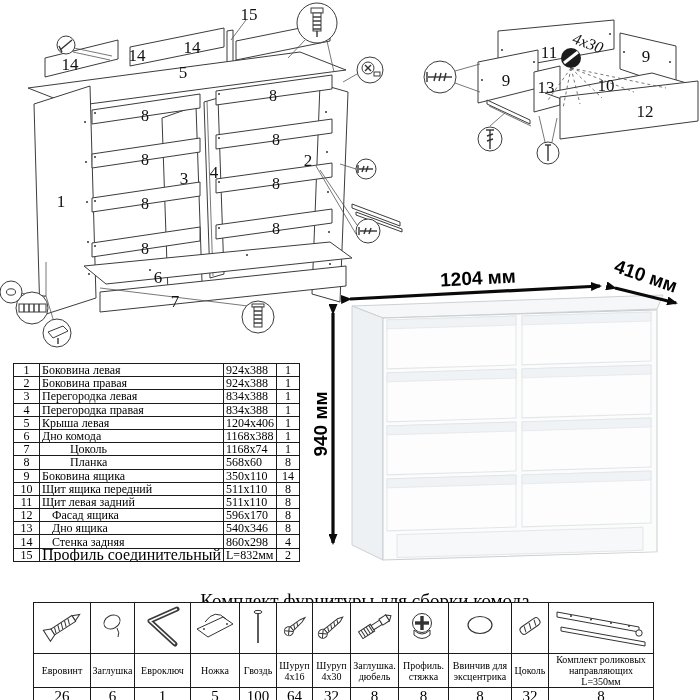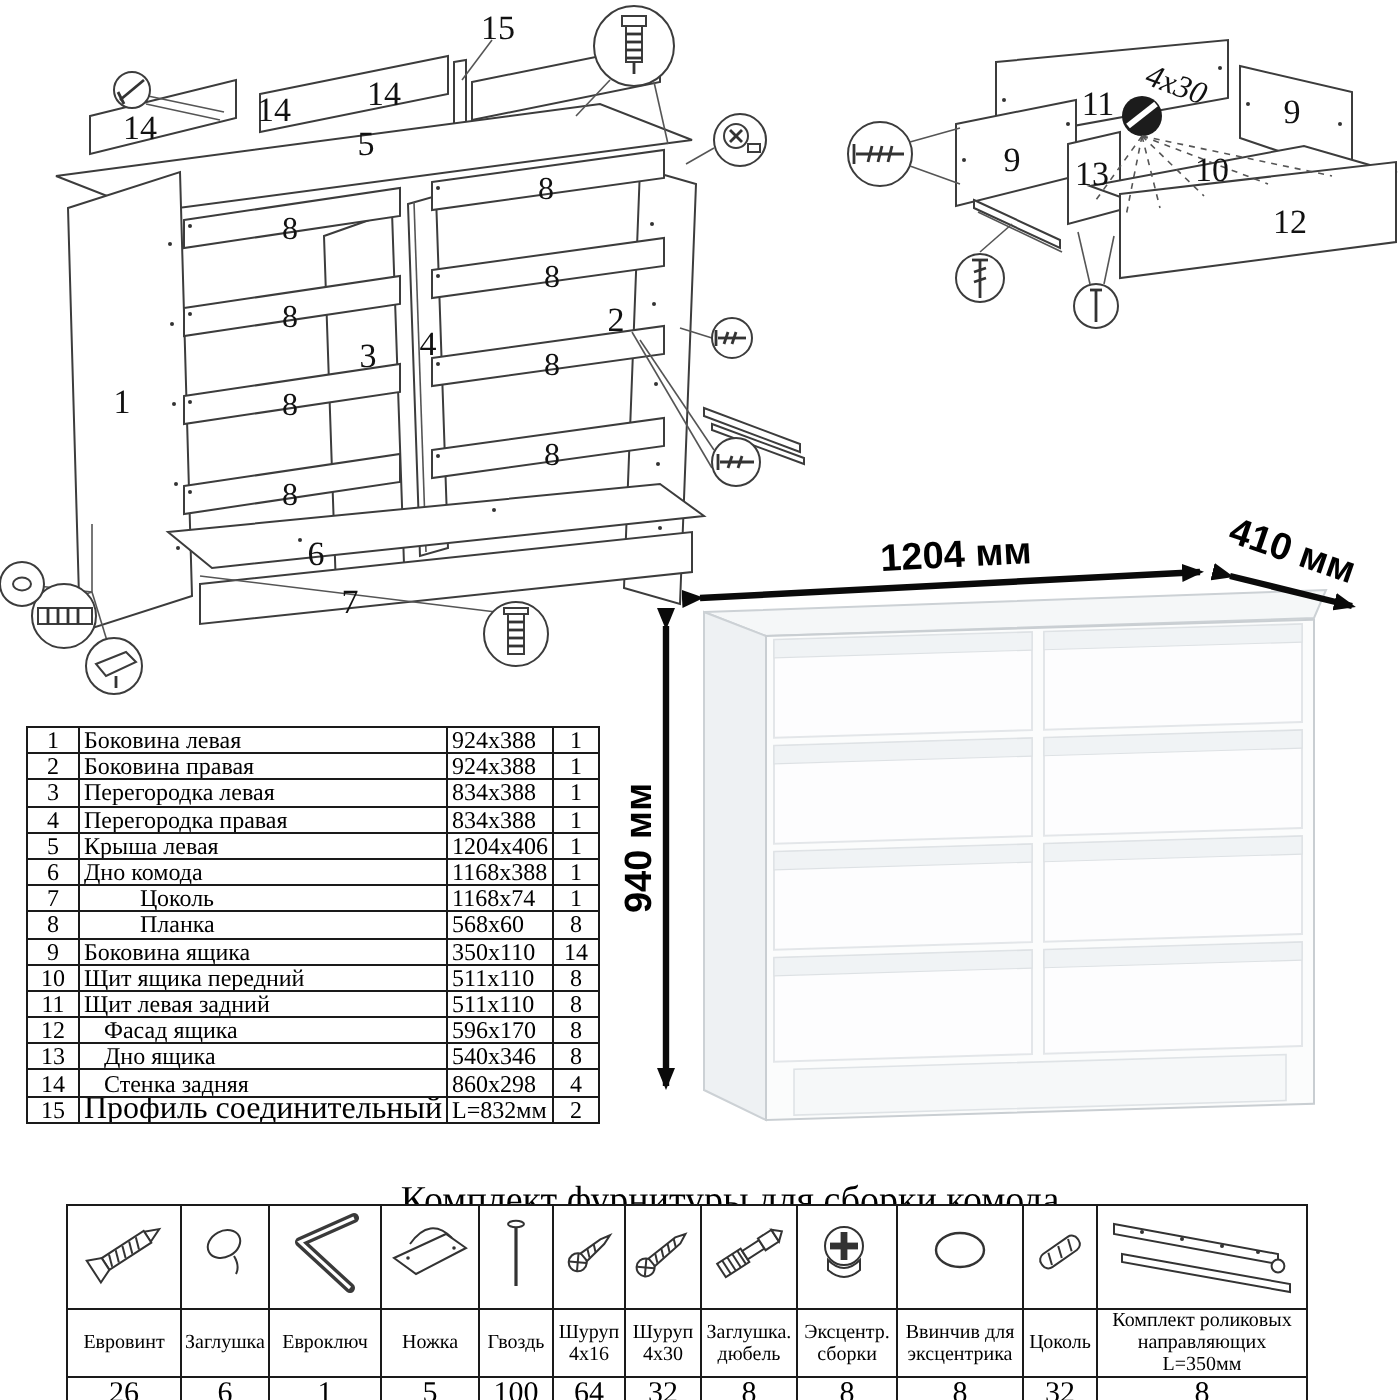--- a/index.html
+++ b/index.html
@@ -532,21 +532,21 @@
   </tr>
   <tr class="names">
     <td>Евровинт</td>
     <td>Заглушка</td>
     <td>Евроключ</td>
     <td>Ножка</td>
     <td>Гвоздь</td>
     <td>Шуруп 4x16</td>
     <td>Шуруп 4x30</td>
     <td>Заглушка. дюбель</td>
-    <td>Эксцентр. сборки</td>
+    <td>Профиль. стяжка</td>
     <td>Ввинчив для эксцентрика</td>
     <td>Цоколь</td>
     <td>Комплект роликовых направляющих L=350мм</td>
   </tr>
   <tr class="qtys">
     <td>26</td>
     <td>6</td>
     <td>1</td>
     <td>5</td>
     <td>100</td>

